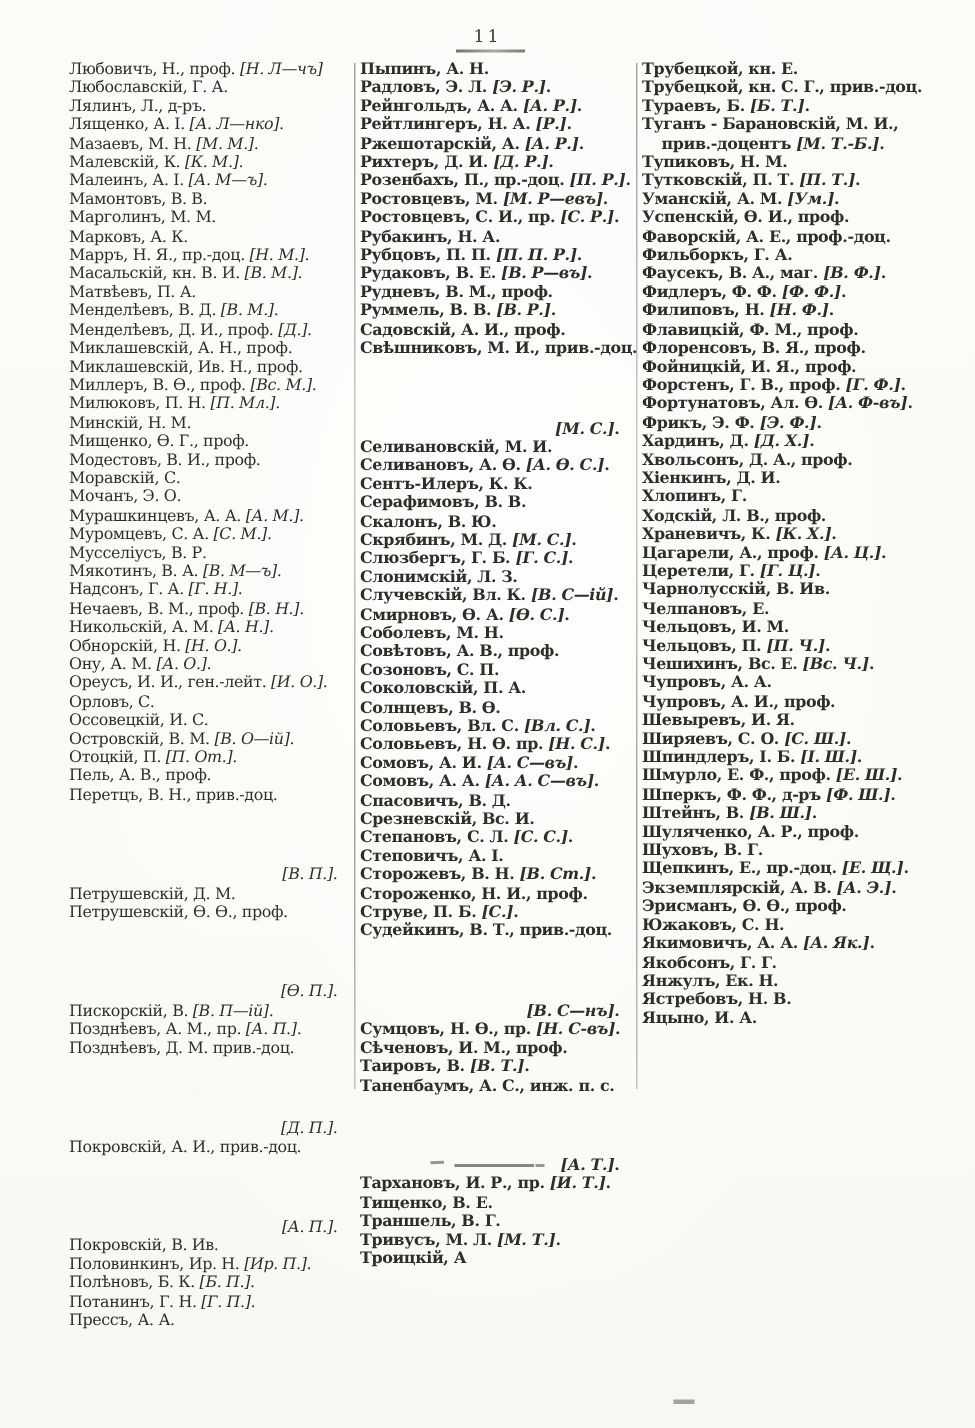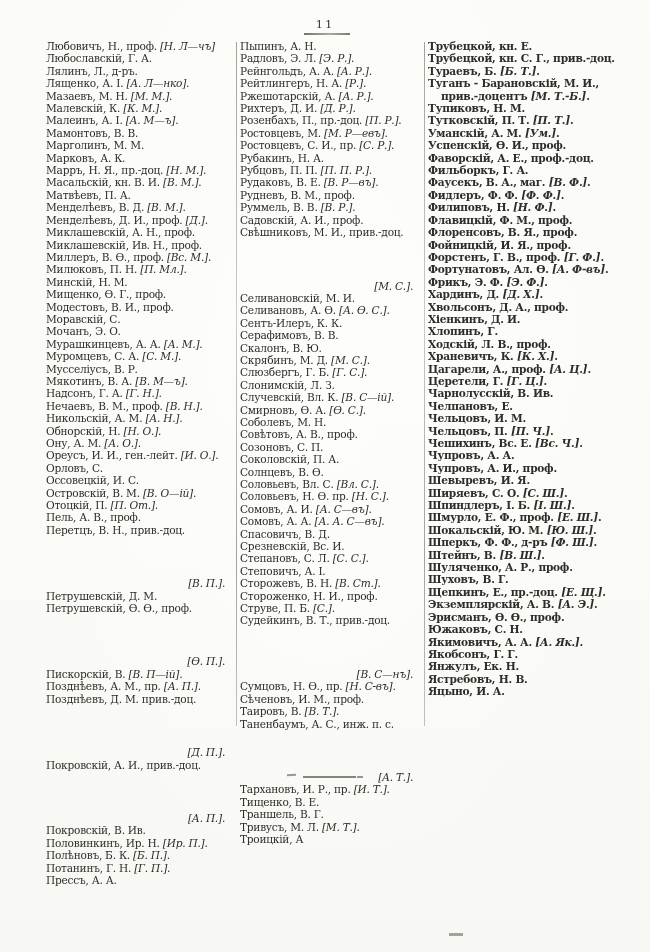--- a/index.html
+++ b/index.html
@@ -21,21 +21,21 @@
   }
   .header-rule {
     position:absolute; top:33px; left:304px; width:46px; height:2px;
     background:linear-gradient(90deg, rgba(70,68,62,.75), rgba(70,68,62,.45) 55%, rgba(70,68,62,.7));
   }
   .columns {
     position:absolute; top:40px; left:46px; display:flex; align-items:flex-start;
   }
   .col { box-sizing:border-box; }
   .col-0 { width:187px; }
-  .col-1 { width:181px; }
+  .col-1 { width:181px;font-weight:bold; }
   .col-2 { width:200px;font-weight:bold; }
   .vrule {
     width:1px; height:684px; margin:2px 3px 0 3px;
     background:linear-gradient(180deg, rgba(90,88,82,.55), rgba(90,88,82,.3) 40%, rgba(90,88,82,.55) 75%, rgba(90,88,82,.35));
   }
   .line {
     height:12.42px; line-height:12.42px;
     font-size:10.6px; letter-spacing:-0.25px; white-space:nowrap;
     color:#2f2d29;
   }
@@ -205,21 +205,20 @@
         <div class="line al-l">Челпановъ, Е.</div>
         <div class="line al-l">Чельцовъ, И. М.</div>
         <div class="line al-l">Чельцовъ, П. <span class="abbr">[П. Ч.]</span>.</div>
         <div class="line al-l">Чешихинъ, Вс. Е. <span class="abbr">[Вс. Ч.]</span>.</div>
         <div class="line al-l">Чупровъ, А. А.</div>
         <div class="line al-l">Чупровъ, А. И., проф.</div>
         <div class="line al-l">Шевыревъ, И. Я.</div>
         <div class="line al-l">Ширяевъ, С. О. <span class="abbr">[С. Ш.]</span>.</div>
         <div class="line al-l">Шпиндлеръ, І. Б. <span class="abbr">[І. Ш.]</span>.</div>
         <div class="line al-l">Шмурло, Е. Ф., проф. <span class="abbr">[Е. Ш.]</span>.</div>
-        <div class="line al-l">Шокальскій, Ю. М. <span class="abbr">[Ю. Ш.]</span>.</div>
         <div class="line al-l">Шперкъ, Ф. Ф., д-ръ <span class="abbr">[Ф. Ш.]</span>.</div>
         <div class="line al-l">Штейнъ, В. <span class="abbr">[В. Ш.]</span>.</div>
         <div class="line al-l">Шуляченко, А. Р., проф.</div>
         <div class="line al-l">Шуховъ, В. Г.</div>
         <div class="line al-l">Щепкинъ, Е., пр.-доц. <span class="abbr">[Е. Щ.]</span>.</div>
         <div class="line al-l">Экземплярскій, А. В. <span class="abbr">[А. Э.]</span>.</div>
         <div class="line al-l">Эрисманъ, Ѳ. Ѳ., проф.</div>
         <div class="line al-l">Южаковъ, С. Н.</div>
         <div class="line al-l">Якимовичъ, А. А. <span class="abbr">[А. Як.]</span>.</div>
         <div class="line al-l">Якобсонъ, Г. Г.</div>

